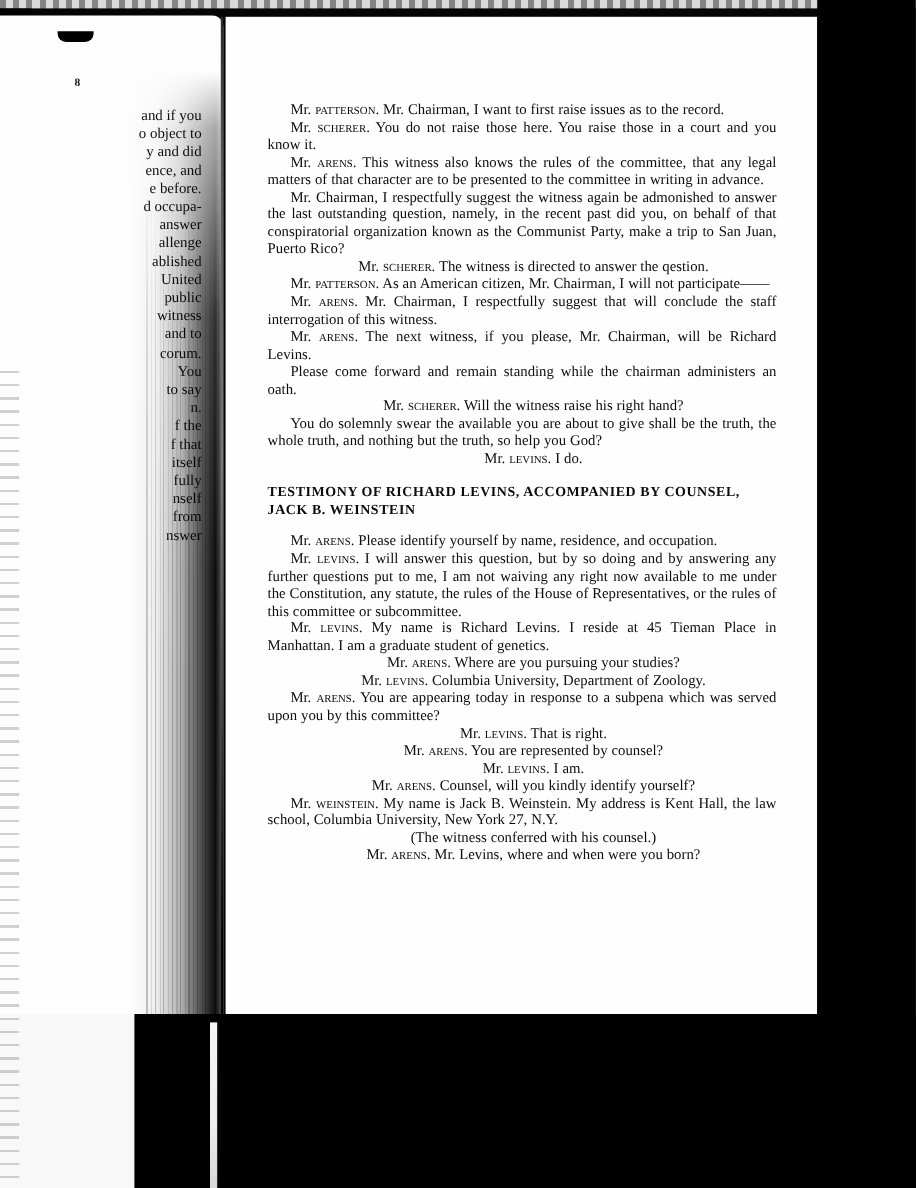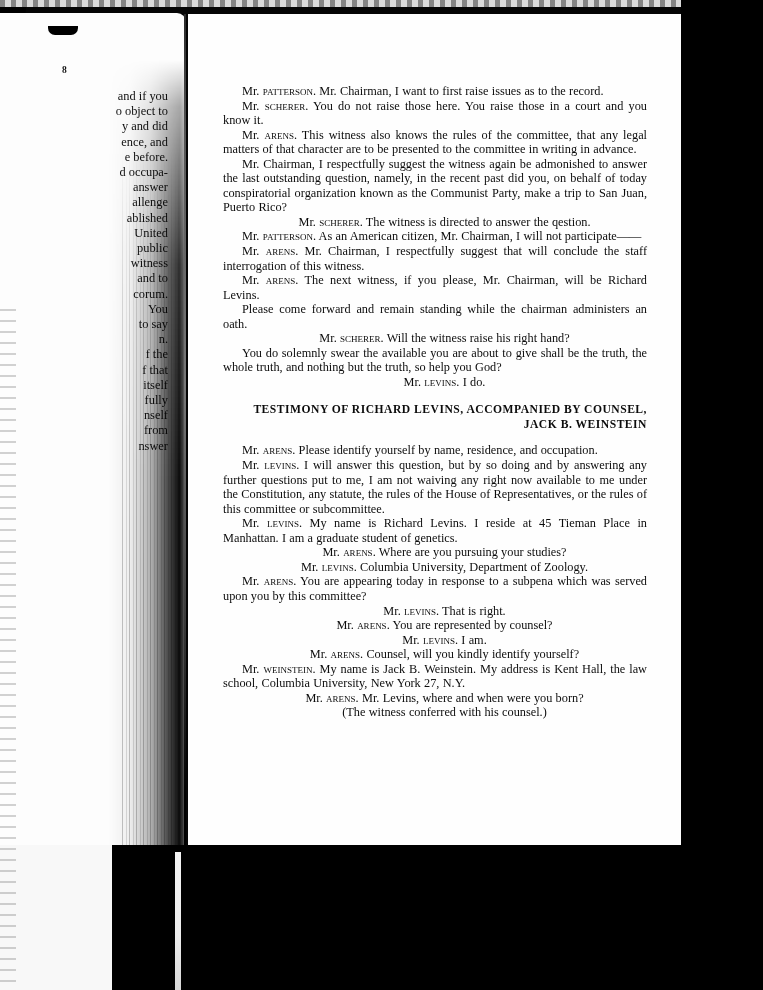--- a/index.html
+++ b/index.html
@@ -203,21 +203,21 @@
     text-transform: lowercase;
   }
   .speaker::first-letter { text-transform: uppercase; }
 
   h2.section-head {
     margin: 13px 0 11px 0;
     font-size: 11.6px;
     font-weight: bold;
     letter-spacing: .5px;
     line-height: 15px;
-    text-align: right;
+    text-align: left;
     color: #0c0c0c;
   }
   h2.section-head .line2 { display: block; }
 
   
   .border-right {
     position: absolute;
     left: 681px;
     top: 0;
     width: 82px;
@@ -328,21 +328,21 @@
   <div class="gutter-line"></div>
 
   <div class="recto-page">
 
 
     <div class="column">
 
       <p class="para">Mr. <span class="speaker">Patterson</span>. Mr. Chairman, I want to first raise issues as to the record.</p>
       <p class="para">Mr. <span class="speaker">Scherer</span>. You do not raise those here.   You raise those in a court and you know it.</p>
       <p class="para">Mr. <span class="speaker">Arens</span>. This witness also knows the rules of the committee, that any legal matters of that character are to be presented to the committee in writing in advance.</p>
-      <p class="para">Mr. Chairman, I respectfully suggest the witness again be admonished to answer the last outstanding question, namely, in the recent past did you, on behalf of today conspiratorial organization known as the Communist Party, make a trip to San Juan, Puerto Rico?</p>
+      <p class="para">Mr. Chairman, I respectfully suggest the witness again be admonished to answer the last outstanding question, namely, in the recent past did you, on behalf of that conspiratorial organization known as the Communist Party, make a trip to San Juan, Puerto Rico?</p>
       <p class="para last-left">Mr. <span class="speaker">Scherer</span>. The witness is directed to answer the qestion.</p>
       <p class="para">Mr. <span class="speaker">Patterson</span>. As an American citizen, Mr. Chairman, I will not participate——</p>
       <p class="para">Mr. <span class="speaker">Arens</span>. Mr. Chairman, I respectfully suggest that will conclude the staff interrogation of this witness.</p>
       <p class="para">Mr. <span class="speaker">Arens</span>. The next witness, if you please, Mr. Chairman, will be Richard Levins.</p>
       <p class="para">Please come forward and remain standing while the chairman administers an oath.</p>
       <p class="para last-left">Mr. <span class="speaker">Scherer</span>. Will the witness raise his right hand?</p>
       <p class="para">You do solemnly swear the available you are about to give shall be the truth, the whole truth, and nothing but the truth, so help you God?</p>
       <p class="para last-left">Mr. <span class="speaker">Levins</span>. I do.</p>
 
       <h2 class="section-head">
@@ -354,22 +354,22 @@
       <p class="para">Mr. <span class="speaker">Levins</span>. I will answer this question, but by so doing and by answering any further questions put to me, I am not waiving any right now available to me under the Constitution, any statute, the rules of the House of Representatives, or the rules of this committee or subcommittee.</p>
       <p class="para">Mr. <span class="speaker">Levins</span>. My name is Richard Levins.   I reside at 45 Tieman Place in Manhattan.   I am a graduate student of genetics.</p>
       <p class="para last-left">Mr. <span class="speaker">Arens</span>. Where are you pursuing your studies?</p>
       <p class="para last-left">Mr. <span class="speaker">Levins</span>. Columbia University, Department of Zoology.</p>
       <p class="para">Mr. <span class="speaker">Arens</span>. You are appearing today in response to a subpena which was served upon you by this committee?</p>
       <p class="para last-left">Mr. <span class="speaker">Levins</span>. That is right.</p>
       <p class="para last-left">Mr. <span class="speaker">Arens</span>. You are represented by counsel?</p>
       <p class="para last-left">Mr. <span class="speaker">Levins</span>. I am.</p>
       <p class="para last-left">Mr. <span class="speaker">Arens</span>. Counsel, will you kindly identify yourself?</p>
       <p class="para">Mr. <span class="speaker">Weinstein</span>. My name is Jack B. Weinstein.   My address is Kent Hall, the law school, Columbia University, New York 27, N.Y.</p>
+      <p class="para last-left">(The witness conferred with his counsel.)</p>
       <p class="para last-left">Mr. <span class="speaker">Arens</span>. Mr. Levins, where and when were you born?</p>
-      <p class="para last-left">(The witness conferred with his counsel.)</p>
 
     </div>
   </div>
 
   <div class="border-right"></div>
   <div class="border-bottom"></div>
   <div class="border-bottom-left-fade"></div>
   <div class="bottom-white-streak"></div>
   <div class="left-edge-speckle"></div>
 

